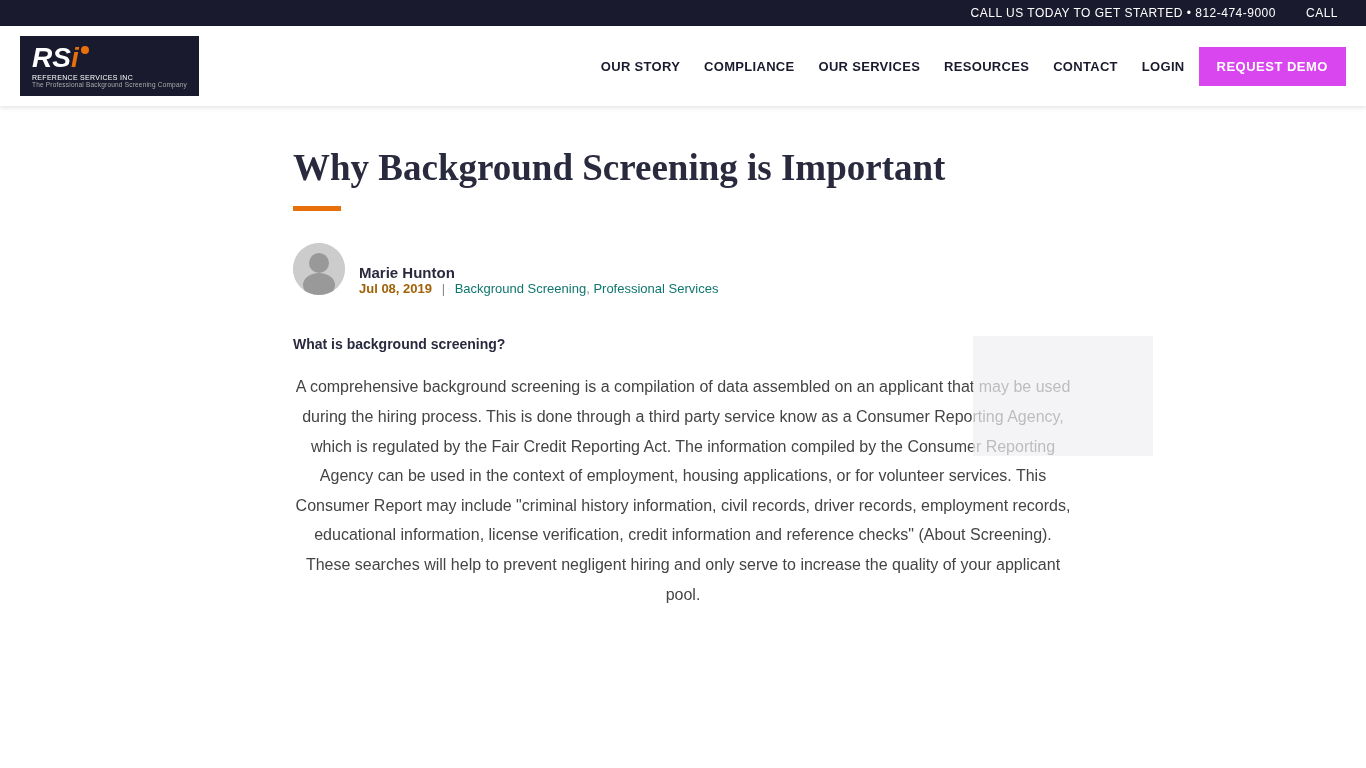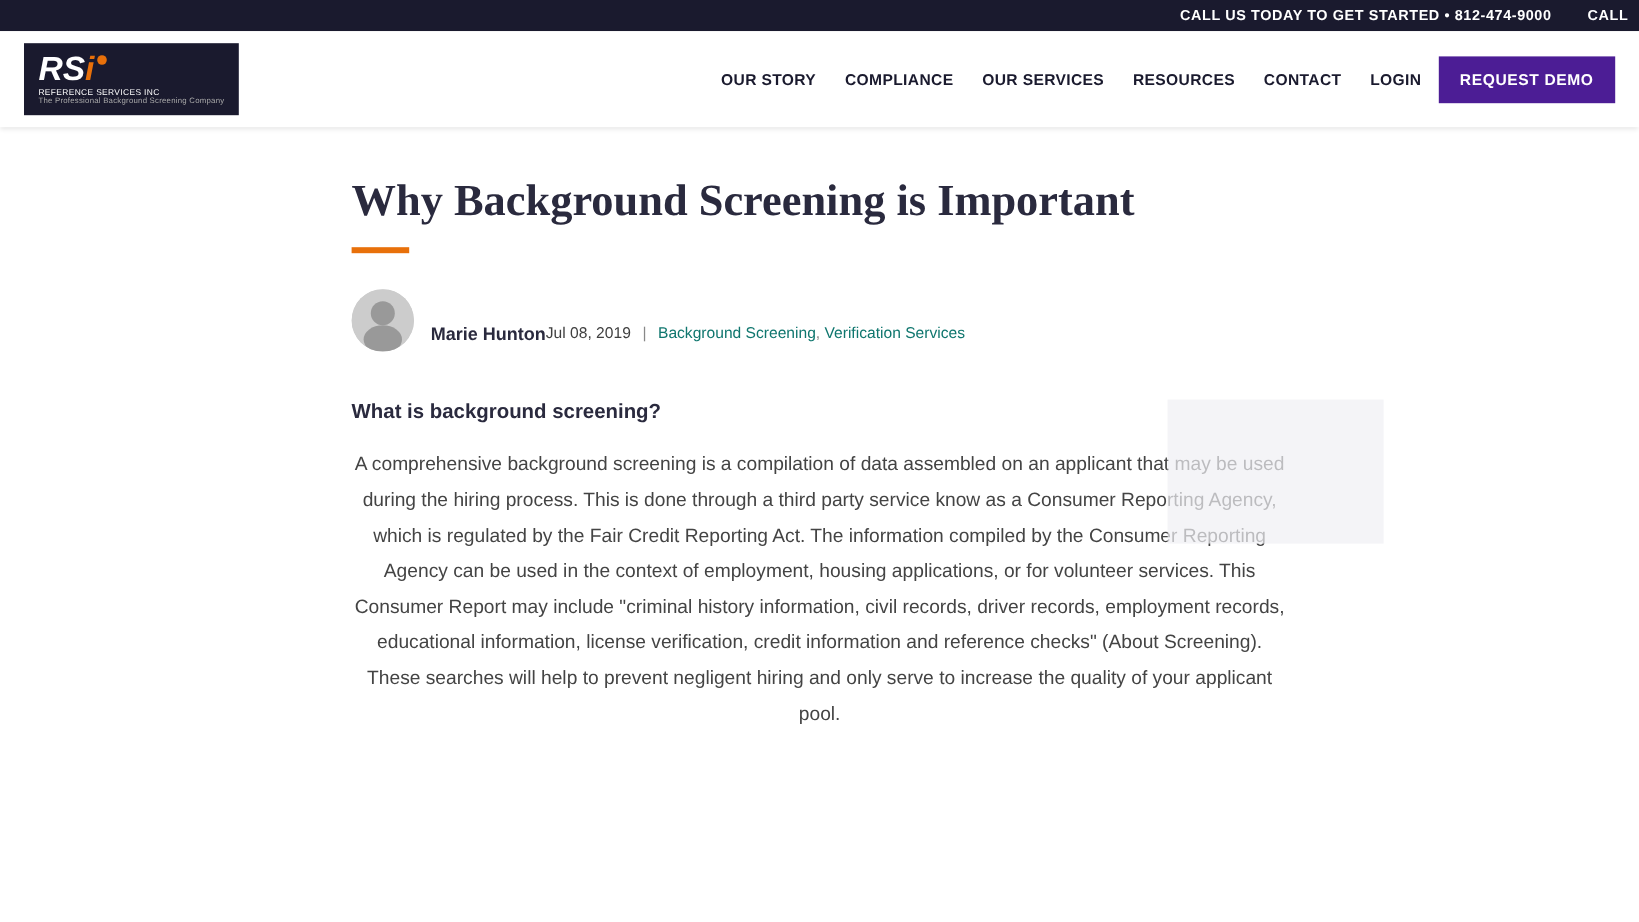--- a/index.html
+++ b/index.html
@@ -3,25 +3,25 @@
   <meta charset="utf-8">
   <style>
     * { margin: 0; padding: 0; box-sizing: border-box; }
     body { font-family: Arial, sans-serif; background: #fff; color: #333; }
 
     
     .top-bar {
       background: #1a1a2e;
       color: #fff;
       font-size: 12px;
-      font-weight: bold;
+      font-weight: normal;
       display: flex;
       justify-content: flex-end;
       align-items: center;
-      padding: 6px 9px;
+      padding: 6px 28px;
       gap: 30px;
       letter-spacing: 0.5px;
     }
     .top-bar a {
       color: #fff;
       text-decoration: none;
     }
 
     
     .header {
@@ -101,21 +101,21 @@
       color: #1a1a2e;
       text-decoration: none;
       font-size: 13px;
       font-weight: 700;
       letter-spacing: 0.3px;
       padding: 8px 10px;
       text-transform: uppercase;
       white-space: nowrap;
     }
     .btn-request-demo {
-      background: #4c1d95;
+      background: #d946ef;
       color: #fff !important;
       padding: 12px 18px !important;
       font-size: 13px;
       font-weight: 700;
       letter-spacing: 0.5px;
       text-transform: uppercase;
       border: none;
       cursor: pointer;
       white-space: nowrap;
     }
@@ -160,48 +160,48 @@
       justify-content: center;
       overflow: hidden;
     }
     .avatar svg {
       width: 52px;
       height: 52px;
     }
 
     .author-info {
       display: flex;
-      flex-direction: row;
+      flex-direction: column;
       margin-top: 23px;
     }
     .author-name {
       font-size: 15px;
       font-weight: 600;
       color: #2a2a3e;
     }
     .author-meta {
       font-size: 13px;
       color: #888;
     }
     .author-meta .date {
-      color: #404040;
-      font-weight: 400;
+      color: #a16207;
+      font-weight: 700;
     }
     .author-meta .separator {
       color: #888;
       margin: 0 6px;
     }
     .author-meta .category-link {
       color: #0f766e;
       text-decoration: none;
       font-weight: 400;
     }
 
     .article-section-heading {
-      font-size: 17px;
+      font-size: 14px;
       font-weight: 700;
       color: #2a2a3e;
       margin-bottom: 20px;
     }
 
     .article-body {
       font-size: 16px;
       line-height: 1.85;
       color: #444;
       text-align: center;
@@ -265,21 +265,21 @@
         <circle cx="26" cy="26" r="26" fill="#ccc"></circle>
         <circle cx="26" cy="20" r="10" fill="#999"></circle>
         <ellipse cx="26" cy="42" rx="16" ry="12" fill="#999"></ellipse>
       </svg>
     </div>
     <div class="author-info">
       <span class="author-name">Marie Hunton</span>
       <div class="author-meta">
         <span class="date">Jul 08, 2019</span>
         <span class="separator"> | </span>
-        <a href="#" class="category-link">Background Screening</a><span>, </span><a href="#" class="category-link">Verification Services</a>
+        <a href="#" class="category-link">Background Screening</a><span>, </span><a href="#" class="category-link">Professional Services</a>
       </div>
     </div>
   </div>
 
   <div class="content-wrapper">
     <div class="side-box"></div>
     <p class="article-section-heading">What is background screening?</p>
     <p class="article-body">A comprehensive background screening is a compilation of data assembled on an applicant that may be used during the hiring process. This is done through a third party service know as a Consumer Reporting Agency, which is regulated by the Fair Credit Reporting Act.  The information compiled by the Consumer Reporting Agency can be used in the context of employment, housing applications, or for volunteer services. This Consumer Report may include "criminal history information, civil records, driver records, employment records, educational information, license verification, credit information and reference checks" (About Screening). These searches will help to prevent negligent hiring and only serve to increase the quality of your applicant pool.</p>
   </div>
 

